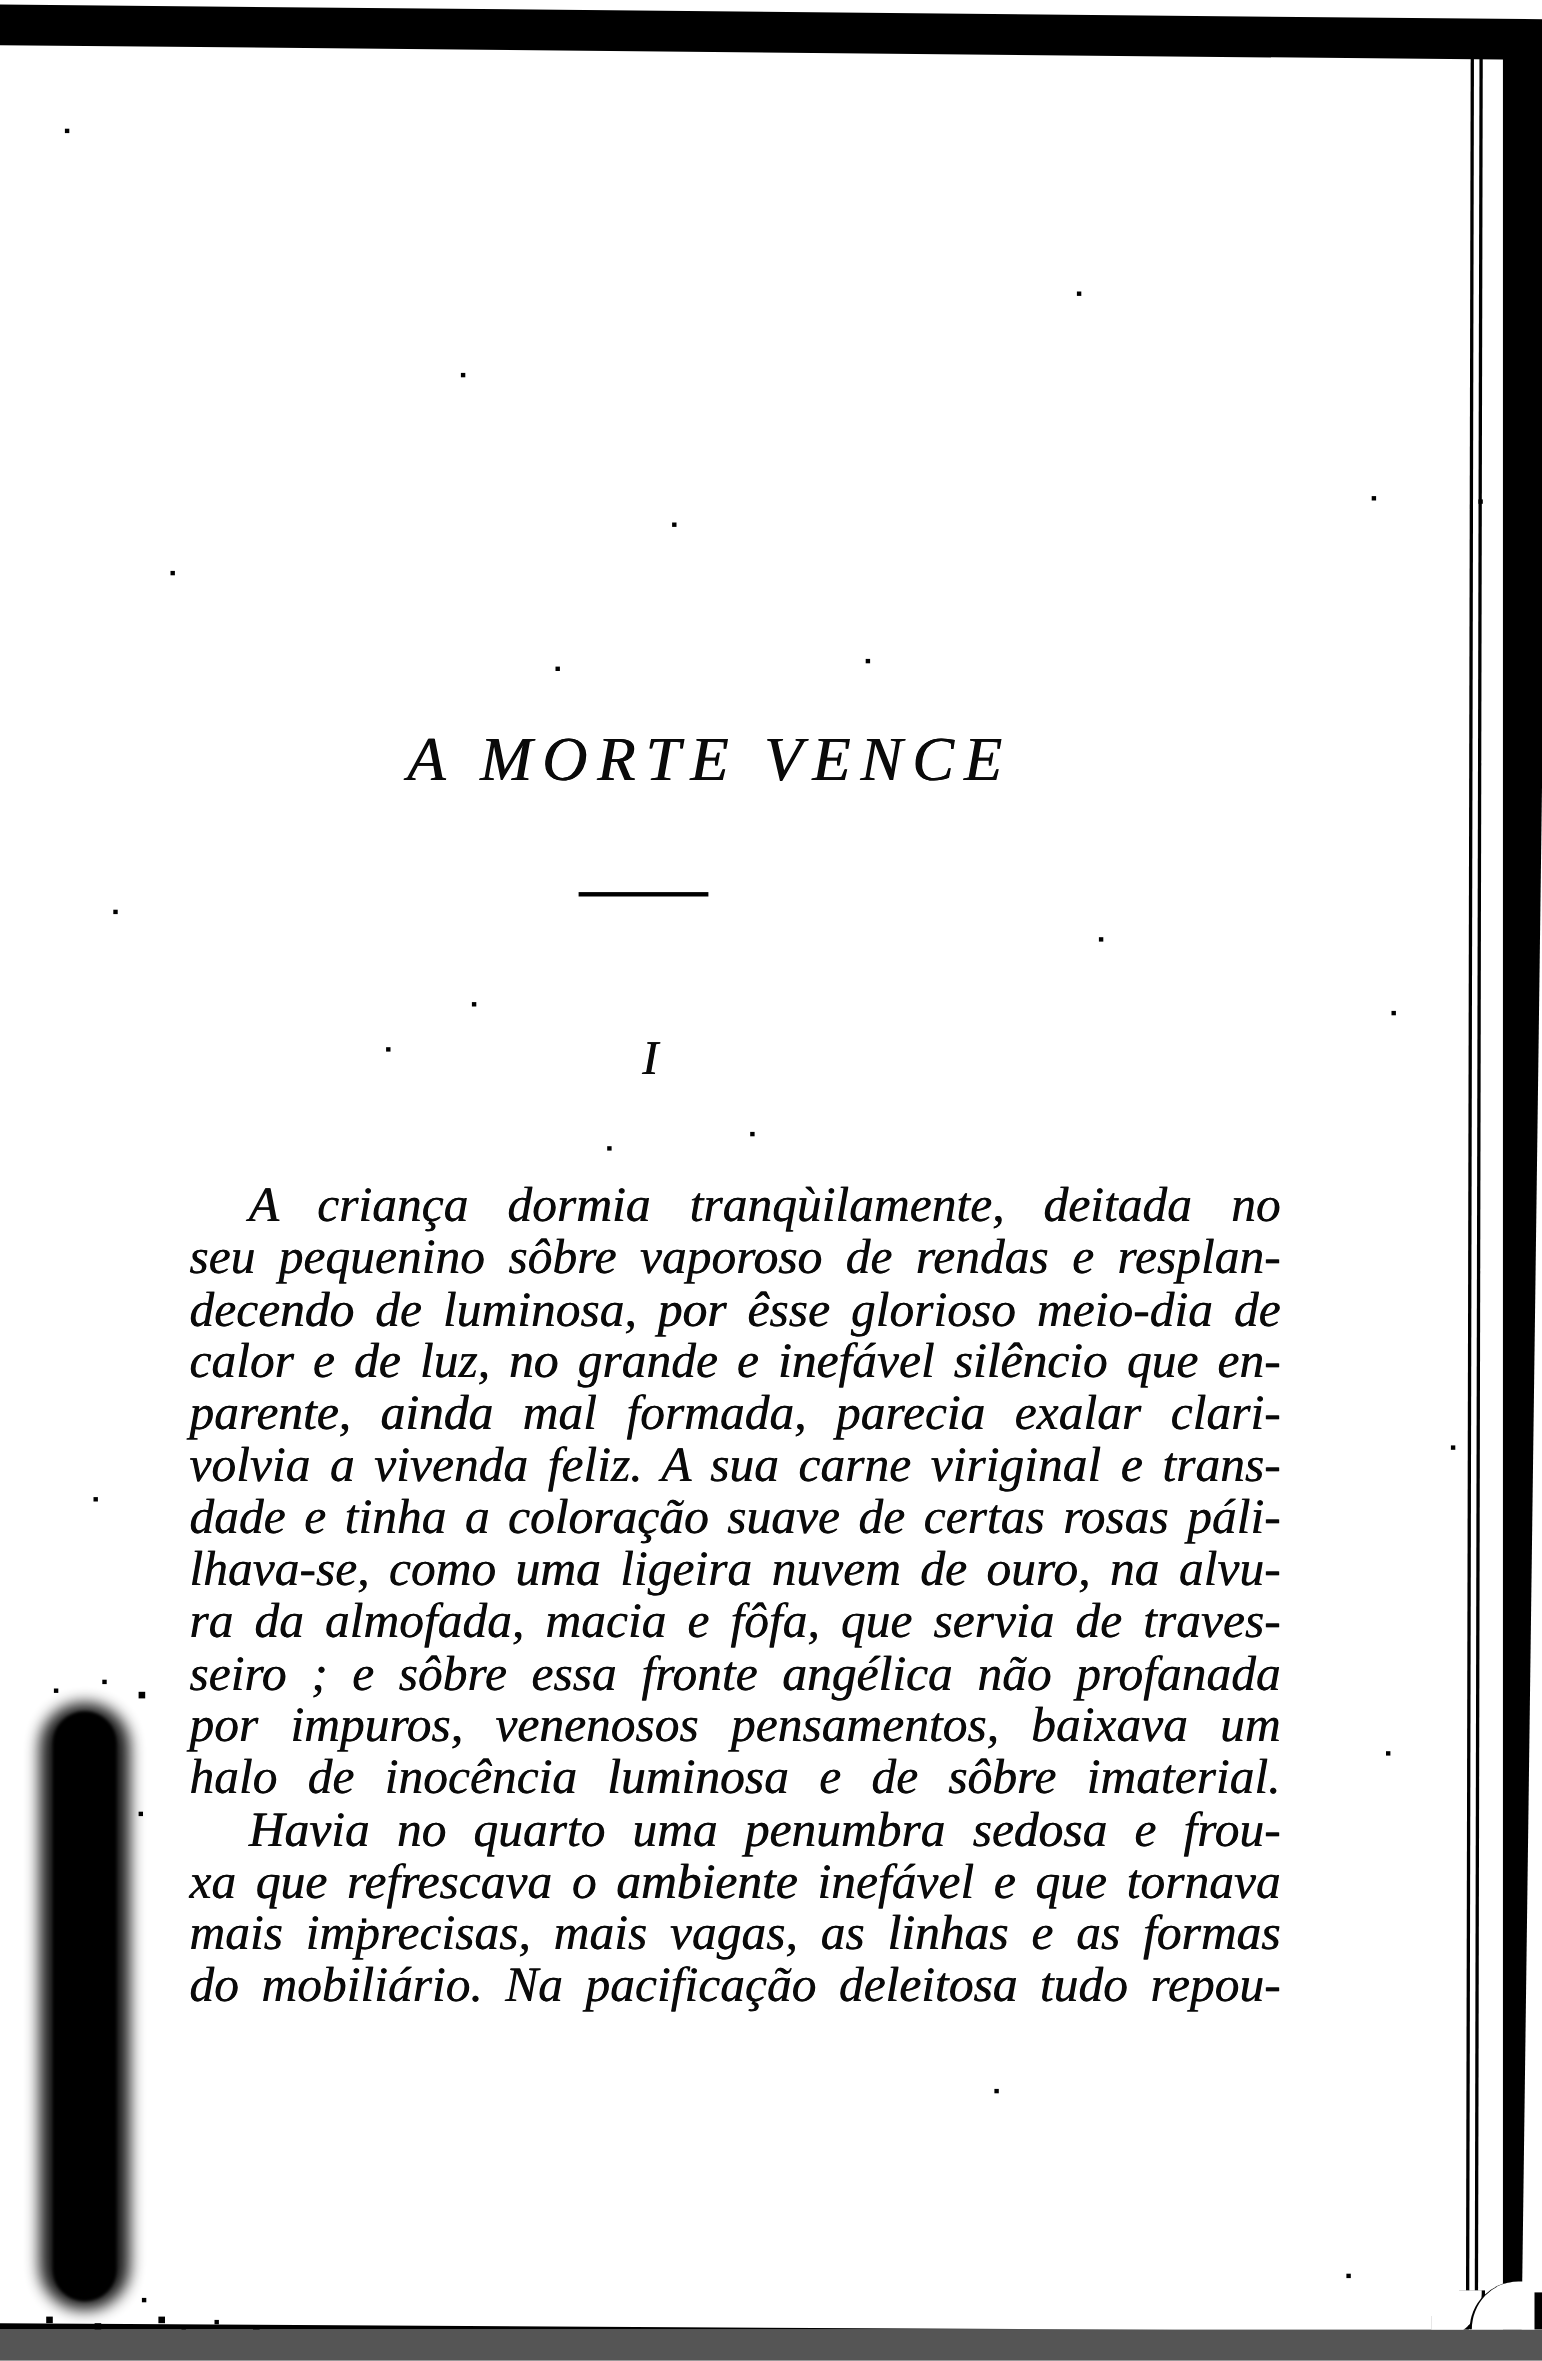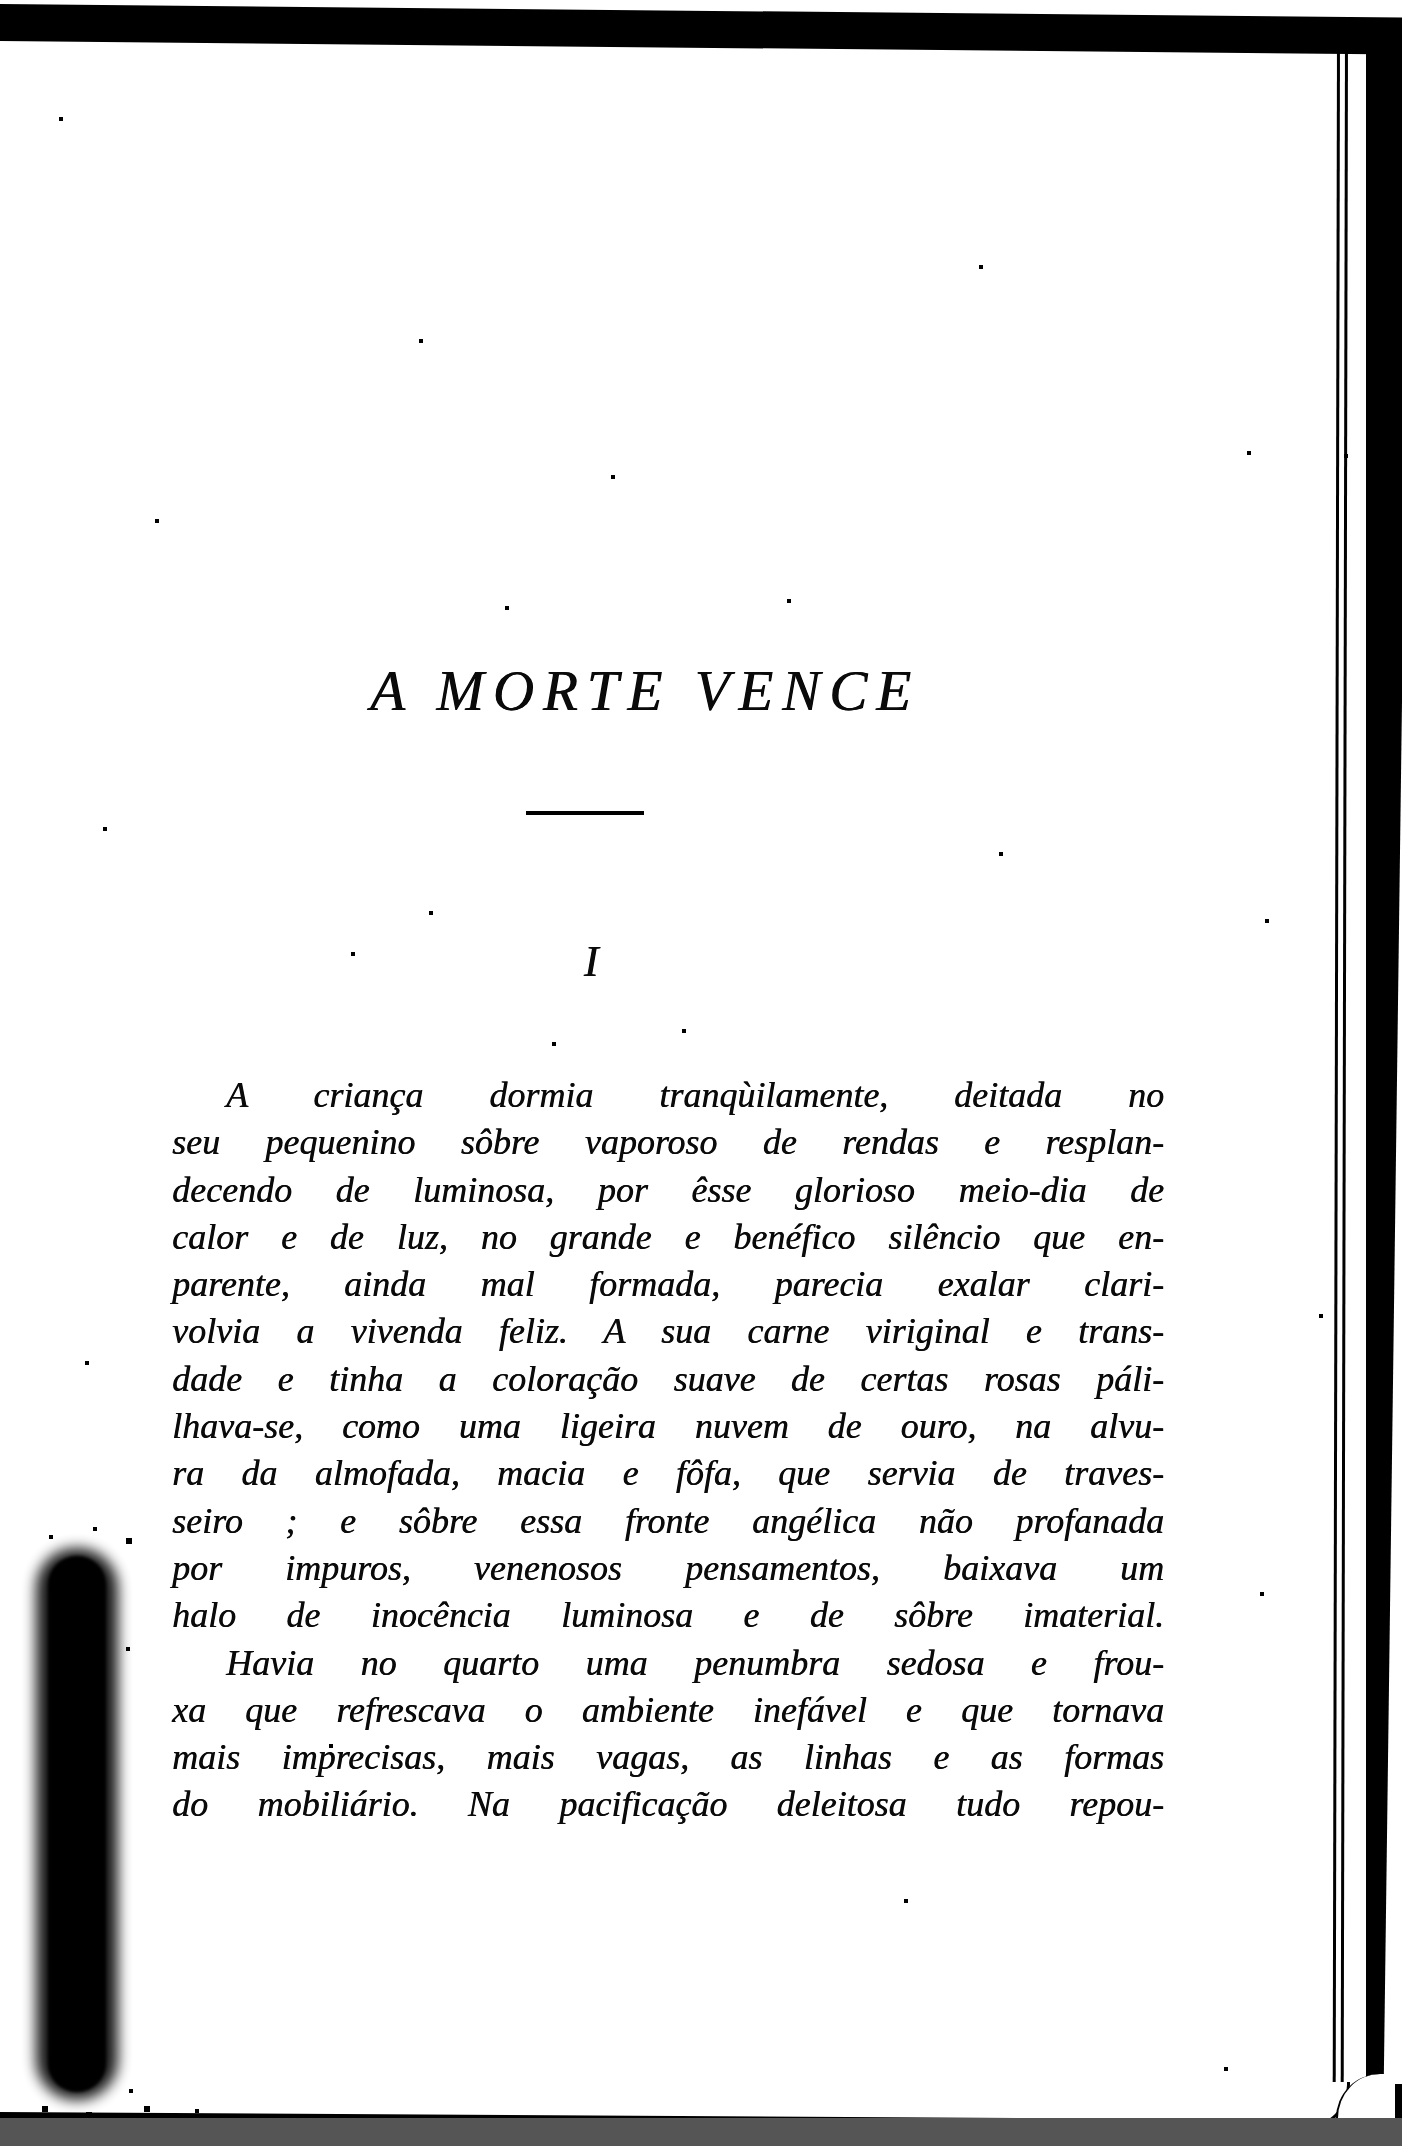--- a/index.html
+++ b/index.html
@@ -136,21 +136,21 @@
     width: 130px;
     text-align: center;
     font-size: 44px;
     line-height: 1;
     text-shadow: 0.5px 0 0 #000;
   }
   .body-text {
     position: absolute;
     left: 172px; top: 1072px;
     width: 992px;
-    font-size: 36px;
+    font-size: 45px;
   }
   .line {
     height: 47.3px;
     line-height: 47.3px;
     text-align: justify;
     text-align-last: justify;
     white-space: nowrap;
     text-shadow: 0.5px 0 0 #0a0a0a;
   }
   .line.indent { padding-left: 54px; }
@@ -170,21 +170,21 @@
   <div class="corner-edge"></div>
 
   <h1 class="title">A MORTE VENCE</h1>
   <div class="divider"></div>
   <div class="numeral">I</div>
 
   <div class="body-text">
     <div class="line indent">A criança dormia tranqùilamente, deitada no</div>
     <div class="line">seu pequenino sôbre vaporoso de rendas e resplan-</div>
     <div class="line">decendo de luminosa, por êsse glorioso meio-dia de</div>
-    <div class="line">calor e de luz, no grande e benéfico silêncio que en-</div>
+    <div class="line">calor e de luz, no grande e inefável silêncio que en-</div>
     <div class="line">parente, ainda mal formada, parecia exalar clari-</div>
     <div class="line">volvia a vivenda feliz. A sua carne viriginal e trans-</div>
     <div class="line">dade e tinha a coloração suave de certas rosas páli-</div>
     <div class="line">lhava-se, como uma ligeira nuvem de ouro, na alvu-</div>
     <div class="line">ra da almofada, macia e fôfa, que servia de traves-</div>
     <div class="line">seiro ; e sôbre essa fronte angélica não profanada</div>
     <div class="line">por impuros, venenosos pensamentos, baixava um</div>
     <div class="line">halo de inocência luminosa e de sôbre imaterial.</div>
     <div class="line indent">Havia no quarto uma penumbra sedosa e frou-</div>
     <div class="line">xa que refrescava o ambiente inefável e que tornava</div>

